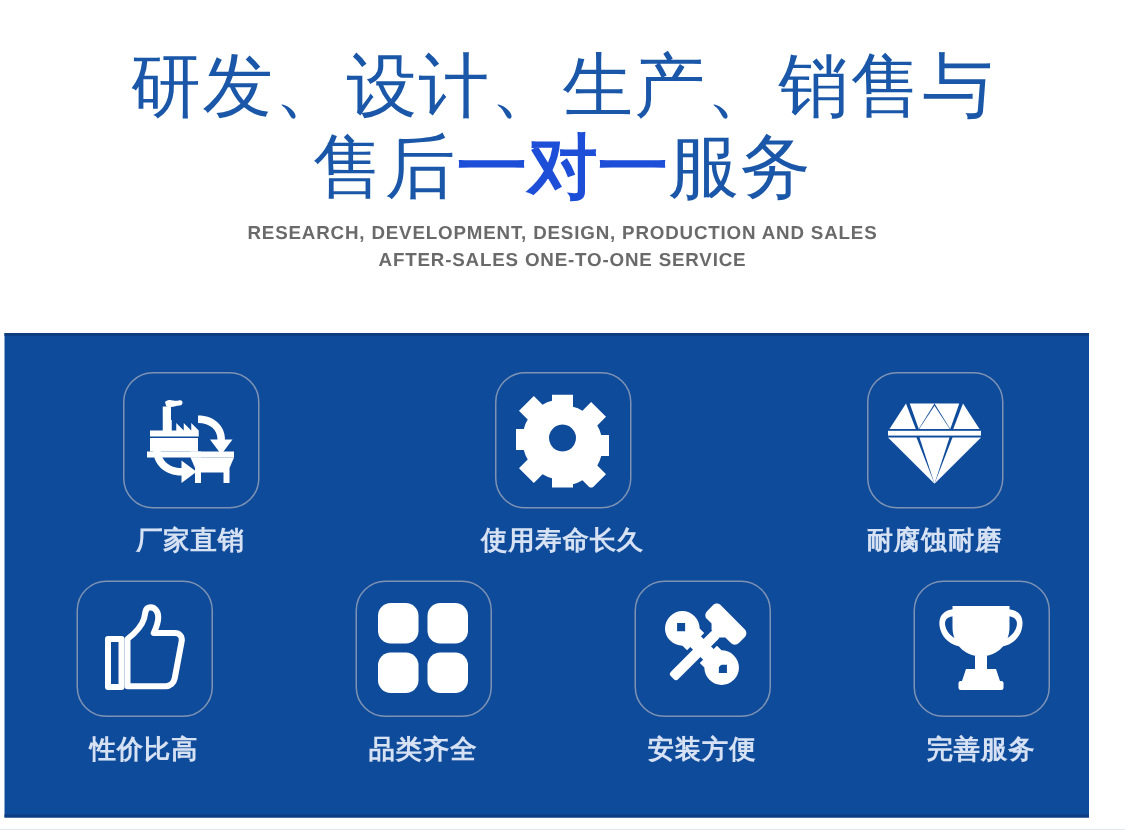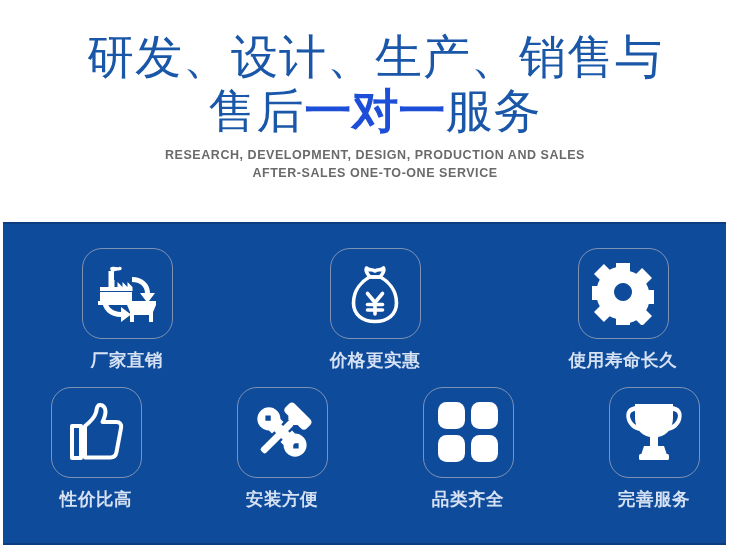--- a/index.html
+++ b/index.html
@@ -176,77 +176,96 @@
                 <path d="M31 40 h29 l-3 7 H34 z"></path>
 
                 <rect x="34" y="47" width="23" height="10"></rect>
                 <rect x="38" y="50" width="15" height="7" fill="#0f4b9b"></rect>
               </svg>
             </span>
           </div>
           <div class="cell-label">厂家直销</div>
         </div>
 
-        <div class="cell">
-          <div class="card">
-            <span>
-              <svg width="56" height="62" viewBox="0 0 56 62" fill="none" stroke="#ffffff" stroke-width="3.6" stroke-linecap="round" stroke-linejoin="round">
-
-                <path d="M19.5 5 c2.5 3 5.5 0.5 8.5 3 c3 -2.5 6 0 8.5 -3 c1.5 4 -1.5 6.5 -3.5 9 c-3.5 0 -6.5 0 -10 0 c-2 -2.5 -5 -5 -3.5 -9 z"></path>
-
-                <path d="M22.5 14 c-7 4 -16 12.5 -16 26 c0 11.5 9 18.5 21.5 18.5 c12.5 0 21.5 -7 21.5 -18.5 c0 -13.5 -9 -22 -16 -26 z"></path>
-
-                <path d="M20.5 30.5 L28 39.5 L35.5 30.5"></path>
-                <path d="M20.5 41.5 h15"></path>
-                <path d="M20.5 47 h15"></path>
-                <path d="M28 39.5 v11.5"></path>
-              </svg>
-            </span>
-          </div>
-          <div class="cell-label">价格更实惠</div>
-        </div>
 
         <div class="cell">
           <div class="card">
             <span>
               <svg width="62" height="62" viewBox="0 0 62 62">
                 <path fill="#ffffff" fill-rule="evenodd" d="
                   M24 2 h14 v8.2 a21.5 21.5 0 0 1 6.3 2.6 l5.8 -5.8 l9.9 9.9 l-5.8 5.8
                   a21.5 21.5 0 0 1 2.6 6.3 H65 v14 h-8.2 a21.5 21.5 0 0 1 -2.6 6.3
                   l5.8 5.8 l-9.9 9.9 l-5.8 -5.8 a21.5 21.5 0 0 1 -6.3 2.6 V66 H24 v-8.2
                   a21.5 21.5 0 0 1 -6.3 -2.6 l-5.8 5.8 l-9.9 -9.9 l5.8 -5.8
                   a21.5 21.5 0 0 1 -2.6 -6.3 H-3 v-14 h8.2 a21.5 21.5 0 0 1 2.6 -6.3
                   l-5.8 -5.8 l9.9 -9.9 l5.8 5.8 a21.5 21.5 0 0 1 6.3 -2.6 z
                   M31 22 a9 9 0 1 0 0.01 0 z" transform="translate(0,-2) scale(1)"></path>
               </svg>
             </span>
           </div>
           <div class="cell-label">使用寿命长久</div>
         </div>
 
+        <div class="cell">
+          <div class="card">
+            <span>
+              <svg width="64" height="60" viewBox="0 0 64 60">
+                <g fill="#ffffff">
+
+                  <path d="M2 22 L13 5 L19.5 22 z"></path>
+                  <path d="M21.5 22 L15.5 5 L32 5 z"></path>
+                  <path d="M32 5 L48.5 5 L42.5 22 z"></path>
+                  <path d="M44.5 22 L51 5 L62 22 z"></path>
+                  <path d="M21.8 22 L32 6.5 L42.2 22 z"></path>
+
+                  <rect x="1" y="23.2" width="62" height="3.2"></rect>
+
+                  <path d="M1 27.6 L32 58.5 L20 27.6 z"></path>
+                  <path d="M22 27.6 L32 58.5 L42 27.6 z"></path>
+                  <path d="M44 27.6 L32 58.5 L63 27.6 z"></path>
+                </g>
+              </svg>
+            </span>
+          </div>
+          <div class="cell-label">耐腐蚀耐磨</div>
+        </div>
 
       </div>
 
       <div class="row row-2">
 
         <div class="cell">
           <div class="card">
             <span>
               <svg width="58" height="60" viewBox="0 0 58 60" fill="none" stroke="#ffffff" stroke-width="4" stroke-linecap="round" stroke-linejoin="round">
 
                 <path d="M5 24 h9 v32 H5 z"></path>
 
                 <path d="M18 24 c4.5 -3.5 9.5 -8.5 11 -13.5 c1 -3.5 0.5 -7 3.5 -7.5
                          c3.5 -0.6 6 2.6 6 6.5 c0 4 -1.6 7.5 -3 10.5 h14
                          c3.2 0 5.2 2.4 4.6 5.6 l-4.6 24.5 c-0.6 3.2 -3 5.4 -6.2 5.4
                          H18 z"></path>
               </svg>
             </span>
           </div>
           <div class="cell-label">性价比高</div>
+        </div>
+
+        <div class="cell">
+          <div class="card">
+            <span>
+              <svg width="60" height="60" viewBox="0 0 60 60" fill="#ffffff">
+                <rect x="0" y="0" width="27" height="27" rx="8.5"></rect>
+                <rect x="33" y="0" width="27" height="27" rx="8.5"></rect>
+                <rect x="0" y="33" width="27" height="27" rx="8.5"></rect>
+                <rect x="33" y="33" width="27" height="27" rx="8.5"></rect>
+              </svg>
+            </span>
+          </div>
+          <div class="cell-label">品类齐全</div>
         </div>
 
         <div class="cell">
           <div class="card">
             <span>
               <svg width="62" height="62" viewBox="0 0 62 62" fill="#ffffff">
 
                 <g transform="rotate(45 31 31)">
                   <path d="M20 2 h22 c2.5 0 4 1.5 4 4 v5 c0 2.5 -1.5 4 -4 4 h-5
                            l-3 3 h-7 l-3 -3 h-4 c-2.5 0 -4 -1.5 -4 -4 v-5 c0 -2.5 1.5 -4 4 -4 z"></path>
@@ -266,34 +285,20 @@
                 </g>
               </svg>
             </span>
           </div>
           <div class="cell-label">安装方便</div>
         </div>
 
         <div class="cell">
           <div class="card">
             <span>
-              <svg width="60" height="60" viewBox="0 0 60 60" fill="#ffffff">
-                <rect x="0" y="0" width="27" height="27" rx="8.5"></rect>
-                <rect x="33" y="0" width="27" height="27" rx="8.5"></rect>
-                <rect x="0" y="33" width="27" height="27" rx="8.5"></rect>
-                <rect x="33" y="33" width="27" height="27" rx="8.5"></rect>
-              </svg>
-            </span>
-          </div>
-          <div class="cell-label">品类齐全</div>
-        </div>
-
-        <div class="cell">
-          <div class="card">
-            <span>
               <svg width="62" height="62" viewBox="0 0 62 62" fill="#ffffff">
 
                 <path d="M15 5 C4 5 2 12 4 19 c1.8 6 7 10 13 11 l-0.8 -4.6
                          c-4.4 -1.3 -7.6 -4.3 -8.8 -8.4 c-1.2 -4.2 0.4 -7.3 7.6 -7.3 z"></path>
 
                 <path d="M47 5 C58 5 60 12 58 19 c-1.8 6 -7 10 -13 11 l0.8 -4.6
                          c4.4 -1.3 7.6 -4.3 8.8 -8.4 c1.2 -4.2 -0.4 -7.3 -7.6 -7.3 z"></path>
 
                 <path d="M12 3 h38 v14 c0 11 -7.5 19.5 -19 19.5 S12 28 12 17 z"></path>
 

